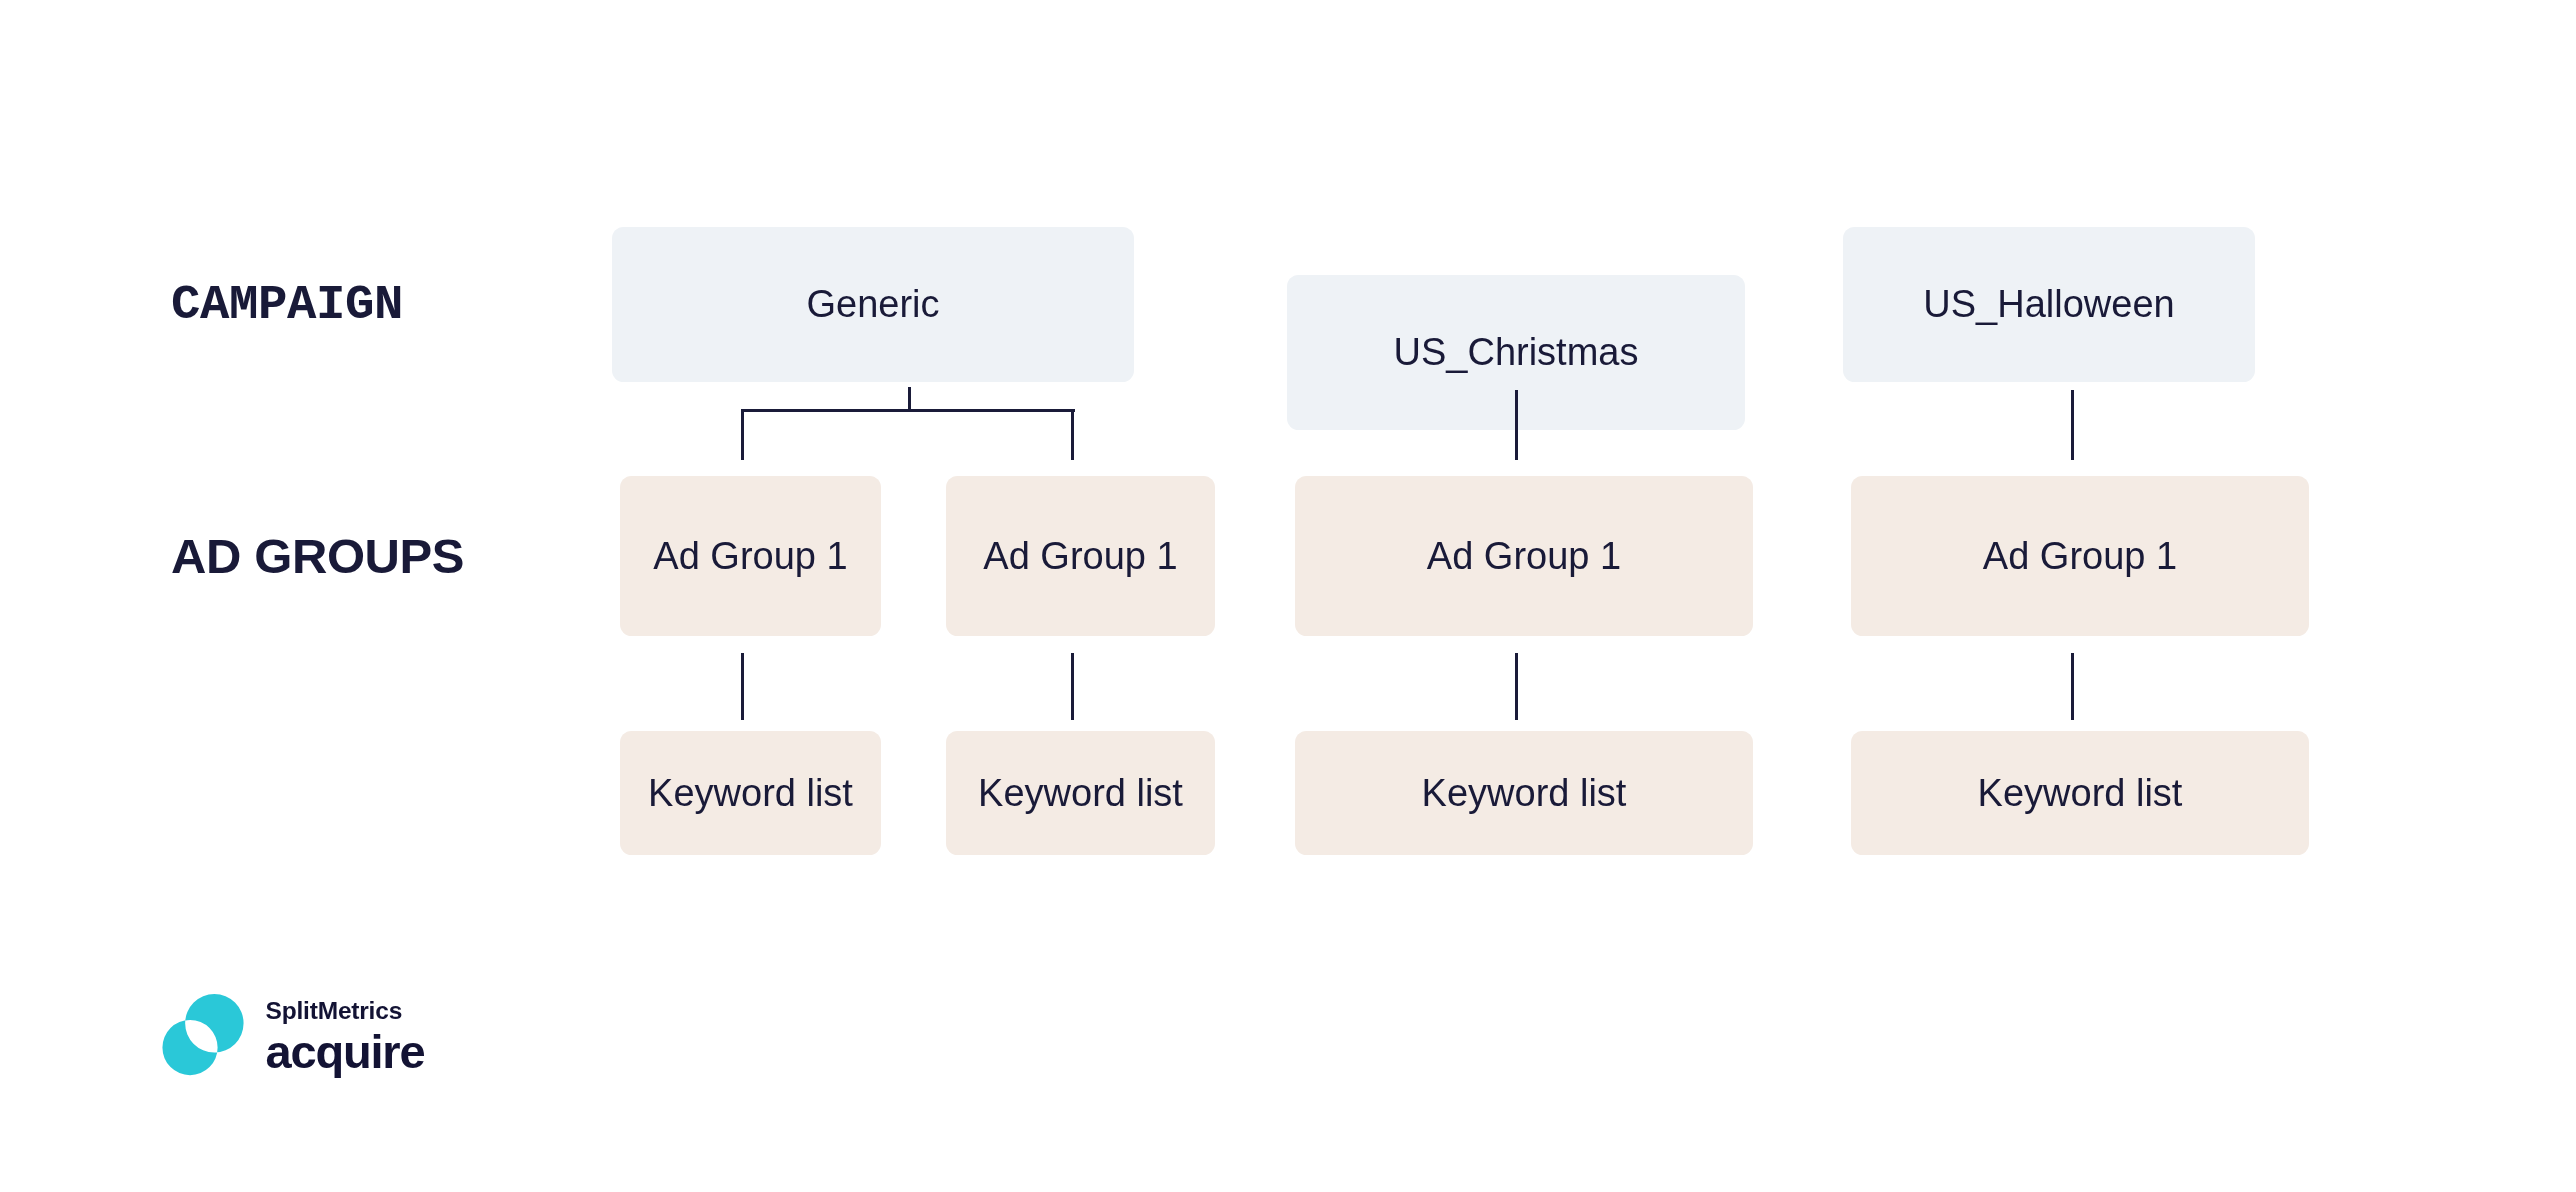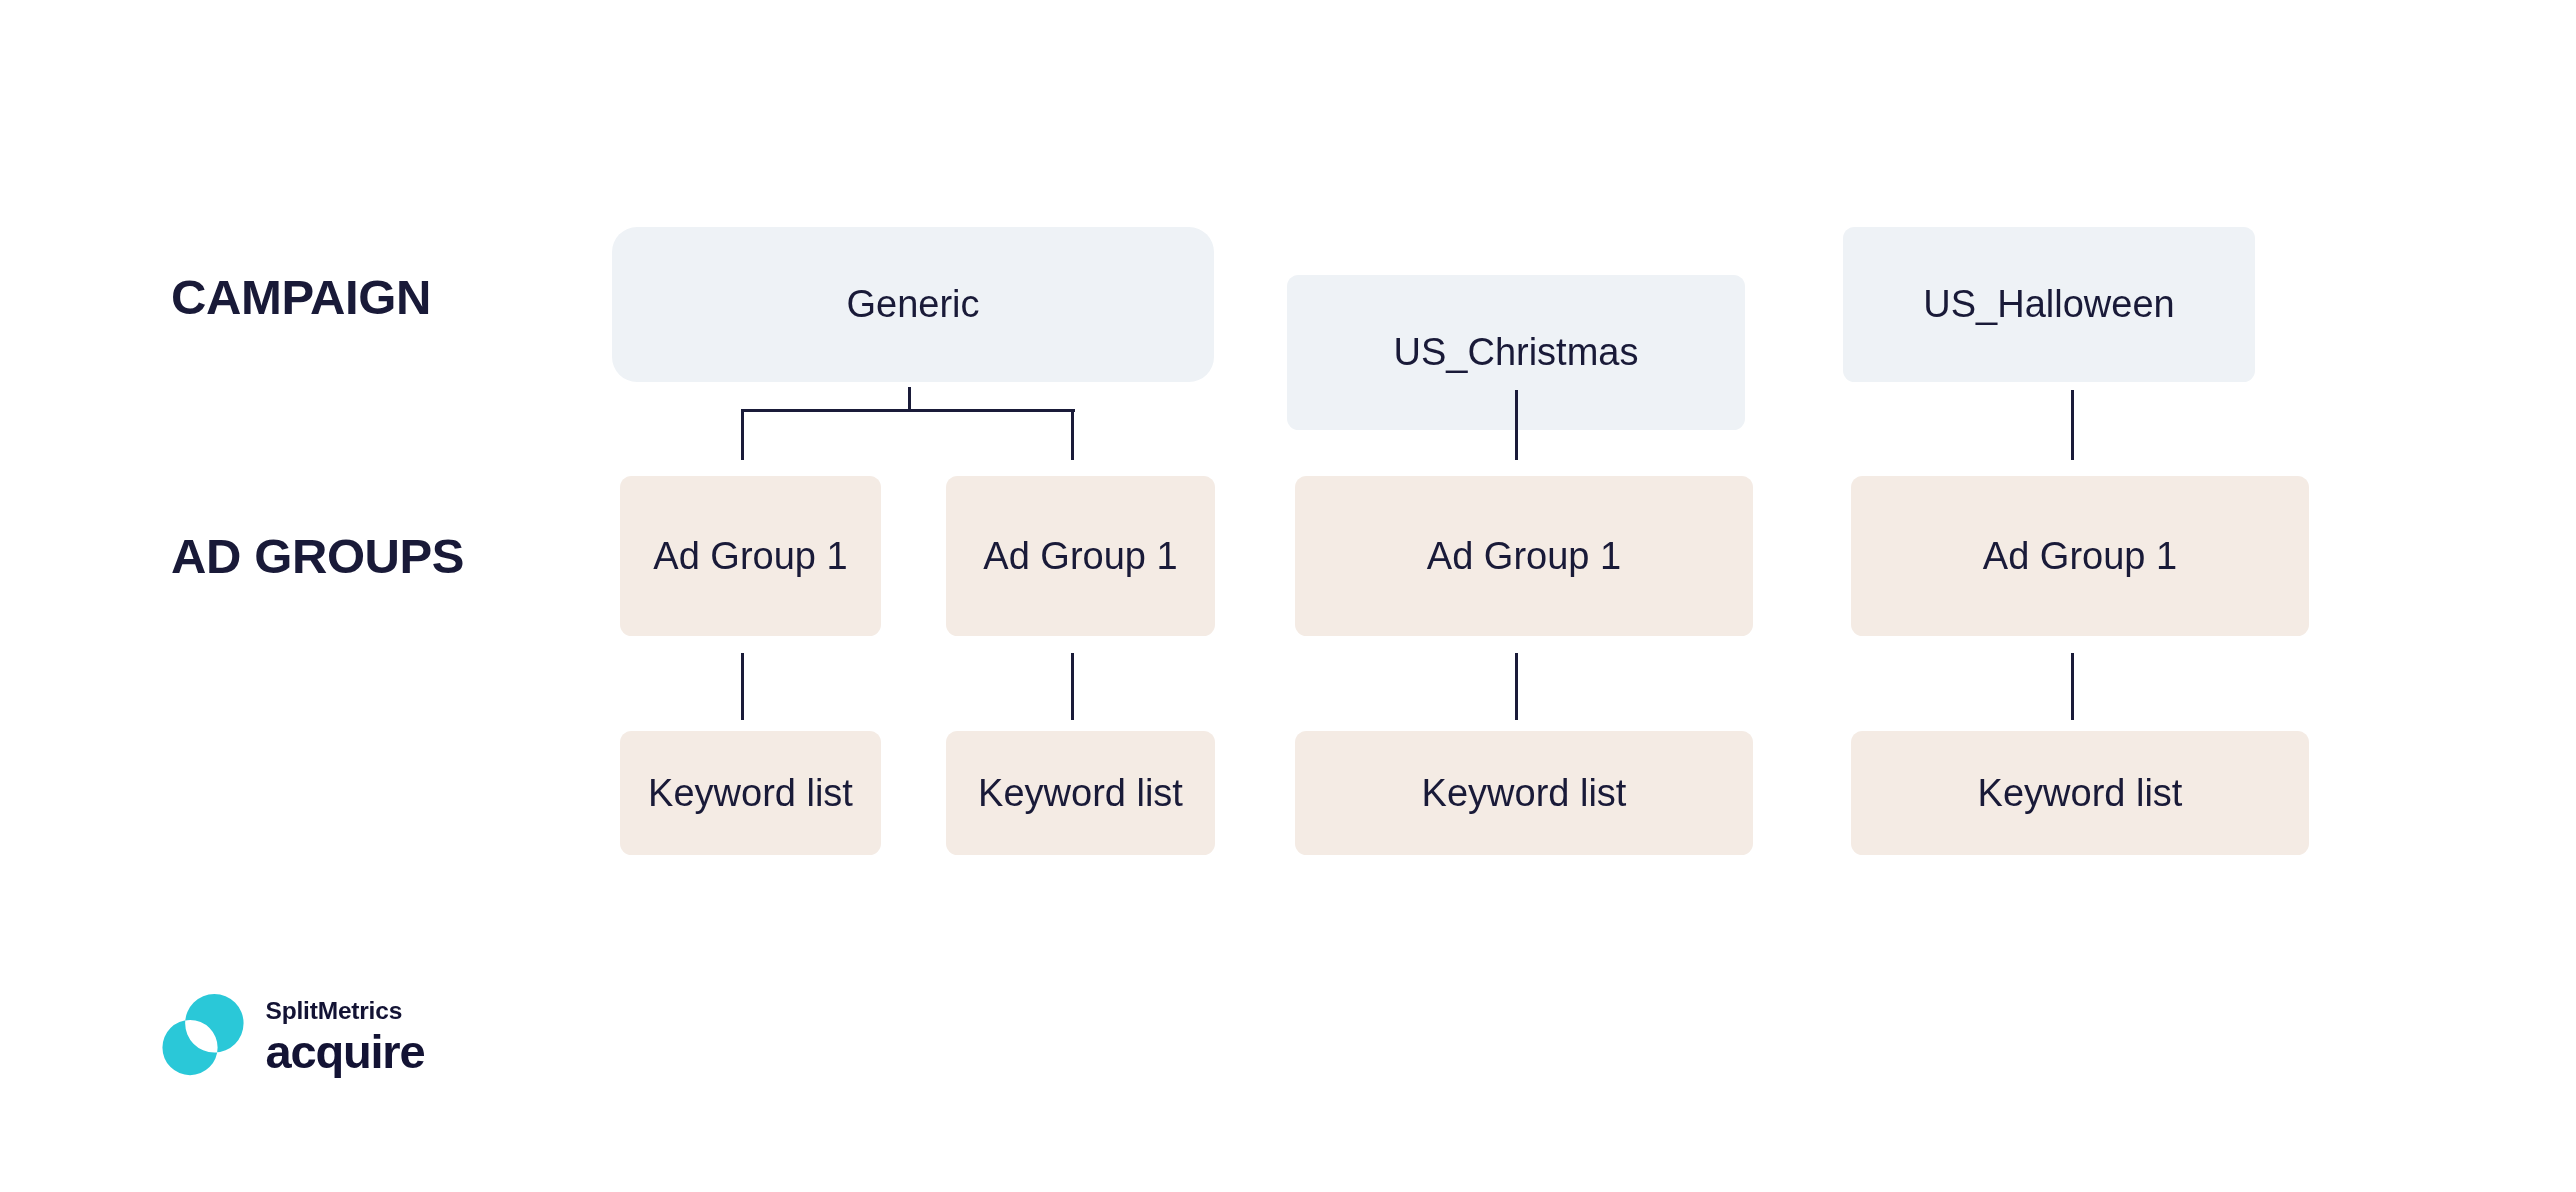--- a/index.html
+++ b/index.html
@@ -25,21 +25,21 @@
     position:absolute;
     left:171px;
     display:flex;
     align-items:center;
     font-size:49px;
     font-weight:800;
     letter-spacing:-0.4px;
     color:var(--text);
     white-space:nowrap;
   }
-  .row-label.campaign{top:219px;height:155px;}
+  .row-label.campaign{top:227px;height:155px;font-family:Liberation Mono, monospace;}
   .row-label.adgroups{top:476px;height:160px;}
   .box{
     position:absolute;
     display:flex;
     align-items:center;
     justify-content:center;
     border-radius:11.4px;
     font-size:38px;
     font-weight:400;
     color:var(--text);
@@ -94,21 +94,21 @@
   }
 </style>
 </head>
 <body>
 
 <div class="canvas">
 
   <div class="row-label campaign">CAMPAIGN</div>
   <div class="row-label adgroups">AD GROUPS</div>
 
-  <div class="box campaign" style="left:612px;width:602px;border-radius:25px;">Generic</div>
+  <div class="box campaign" style="left:612px;width:522px;">Generic</div>
   <div class="box campaign" style="left:1287px;width:458px;margin-top:48px;">US_Christmas</div>
   <div class="box campaign" style="left:1843px;width:412px;">US_Halloween</div>
 
   <div class="vline" style="left:908px;top:387px;height:23px;"></div>
   <div class="hline" style="left:741px;top:409px;width:334px;"></div>
   <div class="vline" style="left:741px;top:409px;height:51px;"></div>
   <div class="vline" style="left:1071px;top:409px;height:51px;"></div>
 
   <div class="vline" style="left:1515px;top:390px;height:70px;"></div>
   <div class="vline" style="left:2071px;top:390px;height:70px;"></div>

